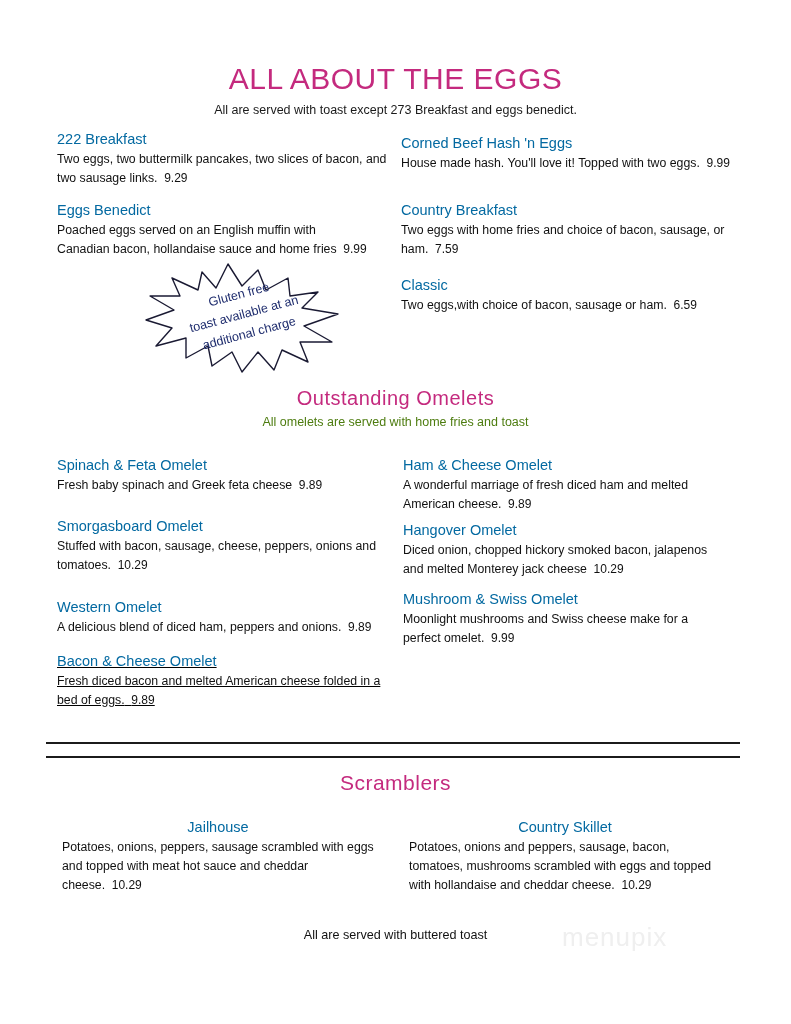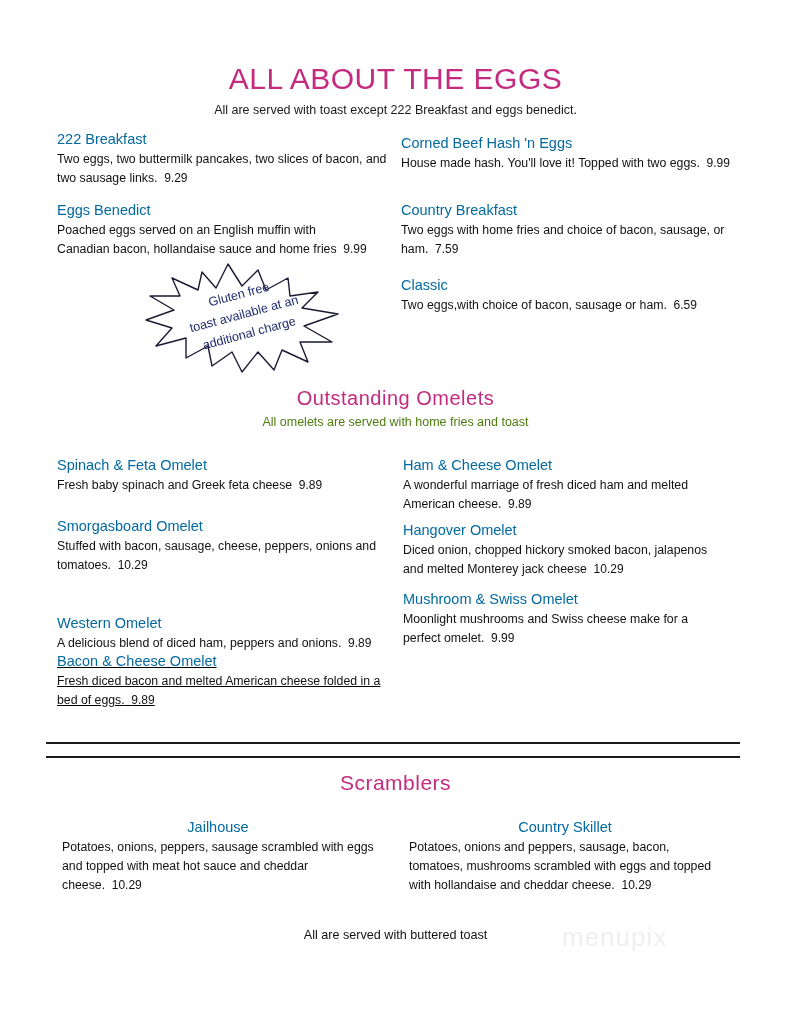--- a/index.html
+++ b/index.html
@@ -159,21 +159,21 @@
     font-family: "Liberation Sans", sans-serif;
     user-select: none;
   }
 </style>
 </head>
 <body>
 
 <div class="page">
 
   <div class="section-title" id="eggs-title">ALL ABOUT THE EGGS</div>
-  <div id="eggs-subtitle">All are served with toast except 222 Breakfast and eggs benedict.</div>
+  <div id="eggs-subtitle">All are served with toast except 273 Breakfast and eggs benedict.</div>
 
   <div class="menu-item" style="left:57px; top:130px; width:336px;">
     <div class="item-name">222 Breakfast</div>
     <div class="item-desc"><span>Two eggs, two buttermilk pancakes, two slices of bacon, and two sausage links.</span><span class="price">9.29</span></div>
   </div>
 
   <div class="menu-item" style="left:57px; top:201px; width:312px;">
     <div class="item-name">Eggs Benedict</div>
     <div class="item-desc"><span>Poached eggs served on an English muffin with Canadian bacon, hollandaise sauce and home fries</span><span class="price">9.99</span></div>
   </div>
@@ -212,21 +212,21 @@
   <div class="menu-item" style="left:57px; top:456px; width:340px;">
     <div class="item-name">Spinach &amp; Feta Omelet</div>
     <div class="item-desc"><span>Fresh baby spinach and Greek feta cheese</span><span class="price">9.89</span></div>
   </div>
 
   <div class="menu-item" style="left:57px; top:517px; width:320px;">
     <div class="item-name">Smorgasboard Omelet</div>
     <div class="item-desc"><span>Stuffed with bacon, sausage, cheese, peppers, onions and tomatoes.</span><span class="price">10.29</span></div>
   </div>
 
-  <div class="menu-item" style="left:57px; top:598px; width:340px;margin-top:16px;">
+  <div class="menu-item" style="left:57px; top:598px; width:340px;">
     <div class="item-name">Western Omelet</div>
     <div class="item-desc"><span>A delicious blend of diced ham, peppers and onions.</span><span class="price">9.89</span></div>
   </div>
 
   <div class="menu-item" style="left:57px; top:652px; width:337px;text-decoration:underline;">
     <div class="item-name">Bacon &amp; Cheese Omelet</div>
     <div class="item-desc"><span>Fresh diced bacon and melted American cheese folded in a bed of eggs.</span><span class="price">9.89</span></div>
   </div>
 
   <div class="menu-item" style="left:403px; top:456px; width:334px;">

